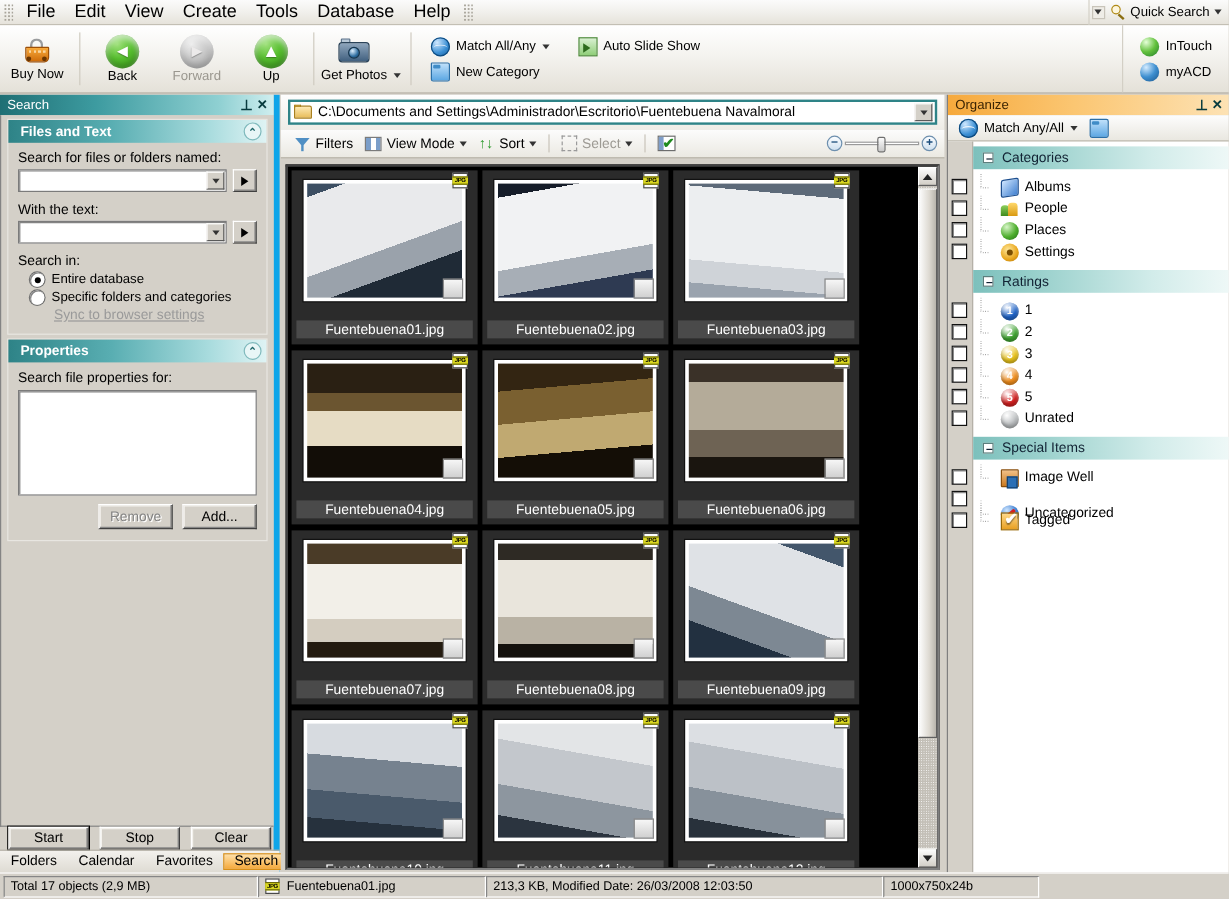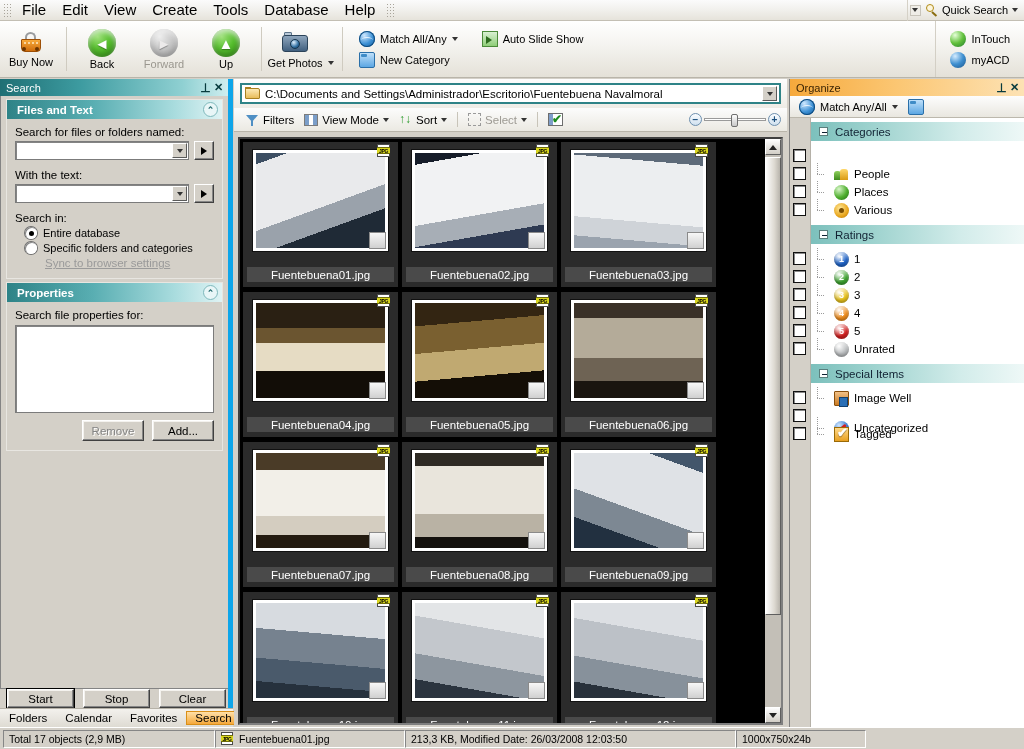--- a/index.html
+++ b/index.html
@@ -701,34 +701,39 @@
           <div class="chkbox" style="top: 224px;"></div>
           <div class="chkbox" style="top: 273px;"></div>
           <div class="chkbox" style="top: 291px;"></div>
           <div class="chkbox" style="top: 309px;"></div>
         </div>
       <div class="otree" id="otree">
           <div class="sechdr" style="top: 4px;">
             <span class="expander"></span>
             <span>Categories</span>
           </div>
+          <div class="trow" style="top: 29px;">
+            <span class="dots"></span>
+            <span class="i14 book"></span>
+            <span>Albums</span>
+          </div>
           <div class="trow" style="top: 65px;">
             <span class="dots"></span>
             <span class="i14 placeg"></span>
             <span>Places</span>
           </div>
           <div class="trow" style="top: 47px;">
             <span class="dots"></span>
             <span class="i14 people"></span>
             <span>People</span>
           </div>
           <div class="trow" style="top: 83px;">
             <span class="dots"></span>
             <span class="i14 flower"></span>
-            <span>Various</span>
+            <span>Settings</span>
           </div>
           <div class="sechdr" style="top: 107px;">
             <span class="expander"></span>
             <span>Ratings</span>
           </div>
           <div class="trow" style="top: 132px;">
             <span class="dots"></span>
             <span class="rnum" style="background:radial-gradient(circle at 34% 28%, #ffffffaa, #1e63c8 55%, #1e63c8);">1</span>
             <span>1</span>
           </div>

